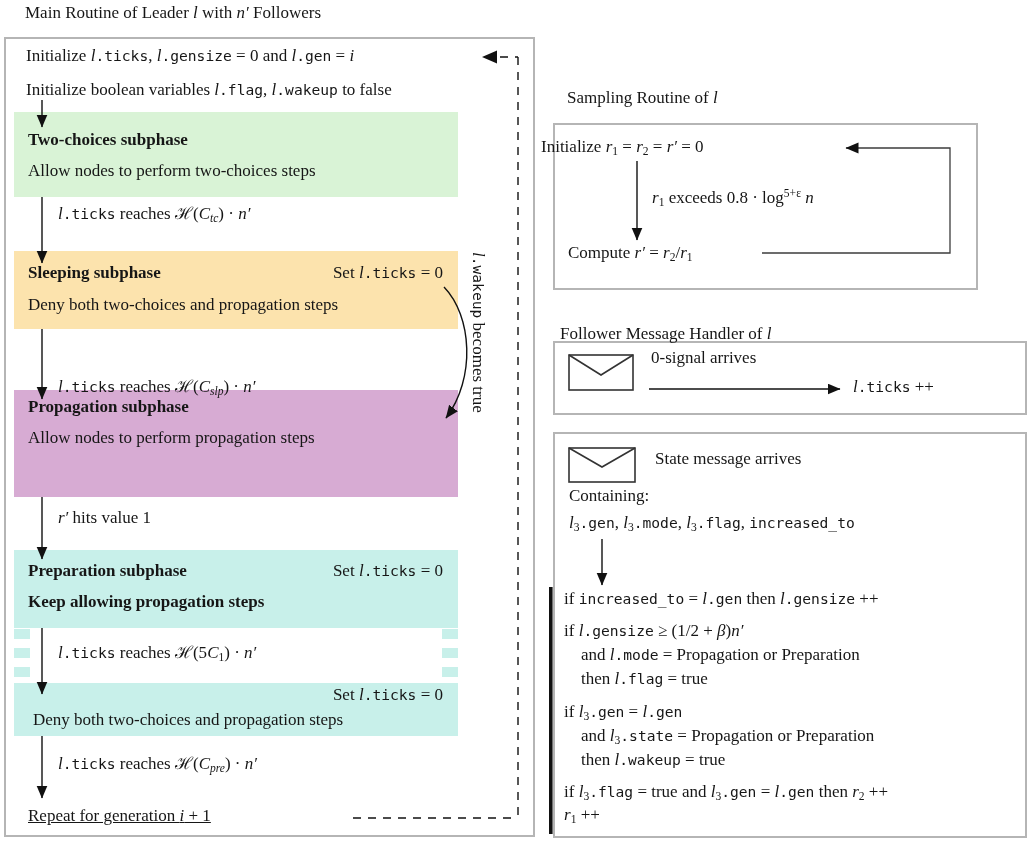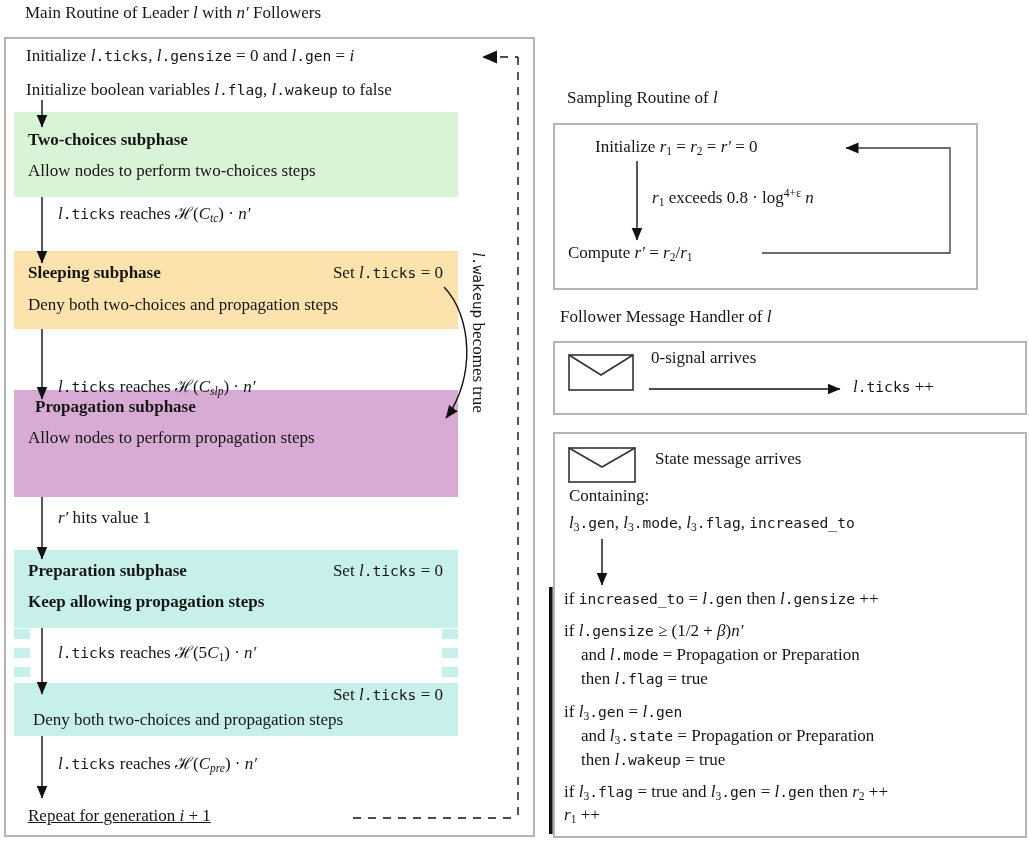--- a/index.html
+++ b/index.html
@@ -38,21 +38,21 @@
   <div class="t" style="left:58px;top:204px;"><span class="p-i">l</span><span class="p-m">.ticks</span><span class="p-r"> reaches ℋ(</span><span class="p-i">C</span><span class="p-subi">tc</span><span class="p-r">) · </span><span class="p-i">n′</span></div>
 
   <div class="phase" style="top:251px;height:78px;background:var(--phase_orange);"></div>
   <div class="t" style="left:28px;top:263px;"><span class="p-b">Sleeping subphase</span></div>
   <div class="setline" style="top:263px;"><span class="p-r">Set </span><span class="p-i">l</span><span class="p-m">.ticks</span><span class="p-r"> = 0</span></div>
   <div class="t" style="left:28px;top:295px;"><span class="p-r">Deny both two-choices and propagation steps</span></div>
 
   <div class="t" style="left:58px;top:341px;margin-top:36px;"><span class="p-i">l</span><span class="p-m">.ticks</span><span class="p-r"> reaches ℋ(</span><span class="p-i">C</span><span class="p-subi">slp</span><span class="p-r">) · </span><span class="p-i">n′</span></div>
 
   <div class="phase" style="top:390px;height:107px;background:var(--phase_purple);"></div>
-  <div class="t" style="left:28px;top:397px;margin-left:7px;"><span class="p-b">Propagation subphase</span></div>
+  <div class="t" style="left:28px;top:397px;"><span class="p-b">Propagation subphase</span></div>
   <div class="t" style="left:28px;top:428px;"><span class="p-r">Allow nodes to perform propagation steps</span></div>
 
   <div class="t" style="left:58px;top:508px;"><span class="p-i">r′</span><span class="p-r"> hits value 1</span></div>
 
   <div class="phase" style="top:550px;height:78px;background:var(--phase_teal);"></div>
   <div class="t" style="left:28px;top:561px;"><span class="p-b">Preparation subphase</span></div>
   <div class="setline" style="top:561px;"><span class="p-r">Set </span><span class="p-i">l</span><span class="p-m">.ticks</span><span class="p-r"> = 0</span></div>
   <div class="t" style="left:28px;top:592px;font-weight:bold;"><span class="p-r">Keep allowing propagation steps</span></div>
 
   <div class="t" style="left:58px;top:643px;"><span class="p-i">l</span><span class="p-m">.ticks</span><span class="p-r"> reaches ℋ(5</span><span class="p-i">C</span><span class="p-sub">1</span><span class="p-r">) · </span><span class="p-i">n′</span></div>
@@ -61,25 +61,25 @@
   <div class="setline" style="top:685px;"><span class="p-r">Set </span><span class="p-i">l</span><span class="p-m">.ticks</span><span class="p-r"> = 0</span></div>
   <div class="t" style="left:33px;top:710px;"><span class="p-r">Deny both two-choices and propagation steps</span></div>
 
   <div class="t" style="left:58px;top:754px;"><span class="p-i">l</span><span class="p-m">.ticks</span><span class="p-r"> reaches ℋ(</span><span class="p-i">C</span><span class="p-subi">pre</span><span class="p-r">) · </span><span class="p-i">n′</span></div>
   <div class="t" style="left:28px;top:806px;text-decoration:underline;"><span class="p-r">Repeat for generation </span><span class="p-i">i</span><span class="p-r"> + 1</span></div>
 
   <div class="vnote" style="left:470px;top:252px;height:245px;"><span class="p-i">l</span><span class="p-m">.wakeup</span><span class="p-r"> becomes true</span></div>
 
   <div class="t" style="left:567px;top:88px;"><span class="p-r">Sampling Routine of </span><span class="p-i">l</span></div>
   <div class="box" style="left:553px;top:123px;width:425px;height:167px;"></div>
-  <div class="t" style="left:595px;top:137px;text-align:right;"><span class="p-r">Initialize </span><span class="p-i">r</span><span class="p-sub">1</span><span class="p-r"> = </span><span class="p-i">r</span><span class="p-sub">2</span><span class="p-r"> = </span><span class="p-i">r′</span><span class="p-r"> = 0</span></div>
-  <div class="t" style="left:652px;top:187px;"><span class="p-i">r</span><span class="p-sub">1</span><span class="p-r"> exceeds 0.8 · log</span><span class="p-sup">4+ε</span><span class="p-r"> </span><span class="p-i">n</span></div>
+  <div class="t" style="left:541px;top:137px;text-align:right;"><span class="p-r">Initialize </span><span class="p-i">r</span><span class="p-sub">1</span><span class="p-r"> = </span><span class="p-i">r</span><span class="p-sub">2</span><span class="p-r"> = </span><span class="p-i">r′</span><span class="p-r"> = 0</span></div>
+  <div class="t" style="left:652px;top:187px;"><span class="p-i">r</span><span class="p-sub">1</span><span class="p-r"> exceeds 0.8 · log</span><span class="p-sup">5+ε</span><span class="p-r"> </span><span class="p-i">n</span></div>
   <div class="t" style="left:568px;top:243px;"><span class="p-r">Compute </span><span class="p-i">r′</span><span class="p-r"> = </span><span class="p-i">r</span><span class="p-sub">2</span><span class="p-r">/</span><span class="p-i">r</span><span class="p-sub">1</span></div>
 
-  <div class="t" style="left:560px;top:307px;text-align:center;"><span class="p-r">Follower Message Handler of </span><span class="p-i">l</span></div>
+  <div class="t" style="left:560px;top:324px;text-align:center;"><span class="p-r">Follower Message Handler of </span><span class="p-i">l</span></div>
   <div class="box" style="left:553px;top:341px;width:474px;height:74px;"></div>
   <svg class="env" style="left:568px;top:354px;" width="66" height="37" viewBox="0 0 66 37">
     <rect x="1" y="1" width="64" height="35" fill="#ffffff" stroke="#333333" stroke-width="1.6"></rect>
     <path d="M1,1 L33,21 L65,1" fill="none" stroke="#333333" stroke-width="1.6"></path>
   </svg>
   <div class="t" style="left:651px;top:348px;"><span class="p-r">0-signal arrives</span></div>
   <div class="t" style="left:853px;top:377px;"><span class="p-i">l</span><span class="p-m">.ticks</span><span class="p-r"> ++</span></div>
 
   <div class="box" style="left:553px;top:432px;width:474px;height:406px;"></div>
   <svg class="env" style="left:568px;top:447px;" width="68" height="36" viewBox="0 0 68 36">

